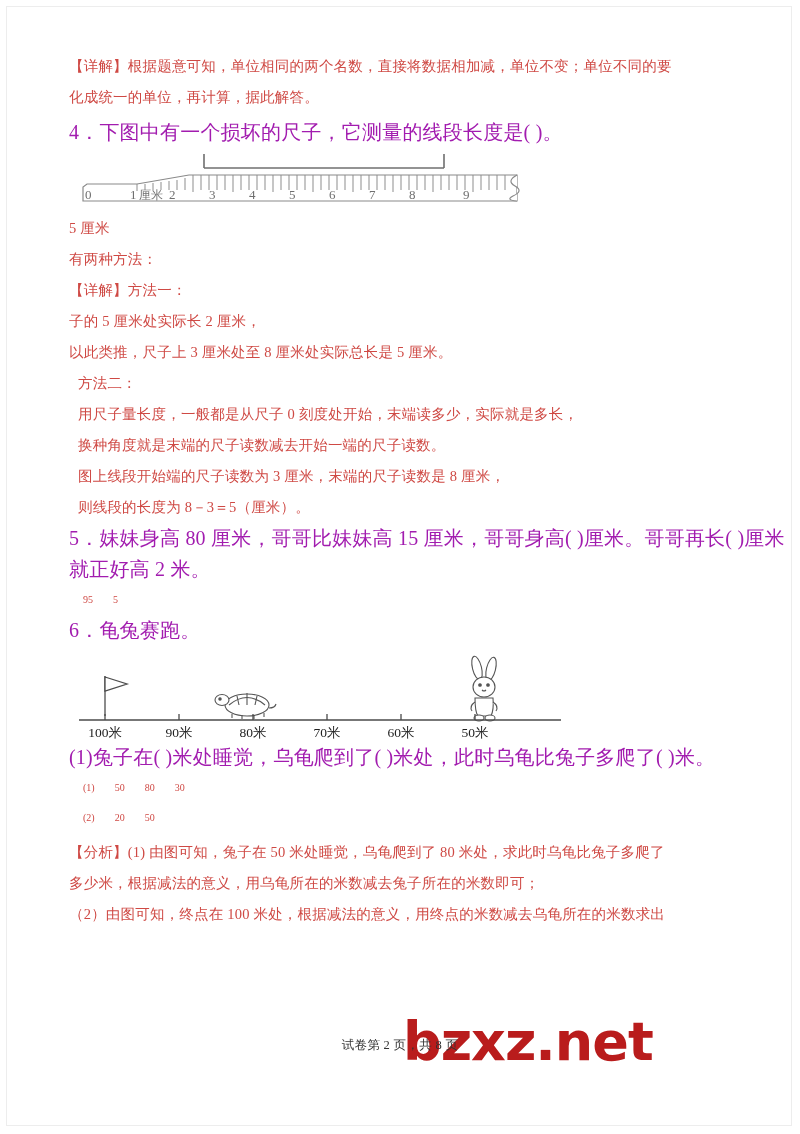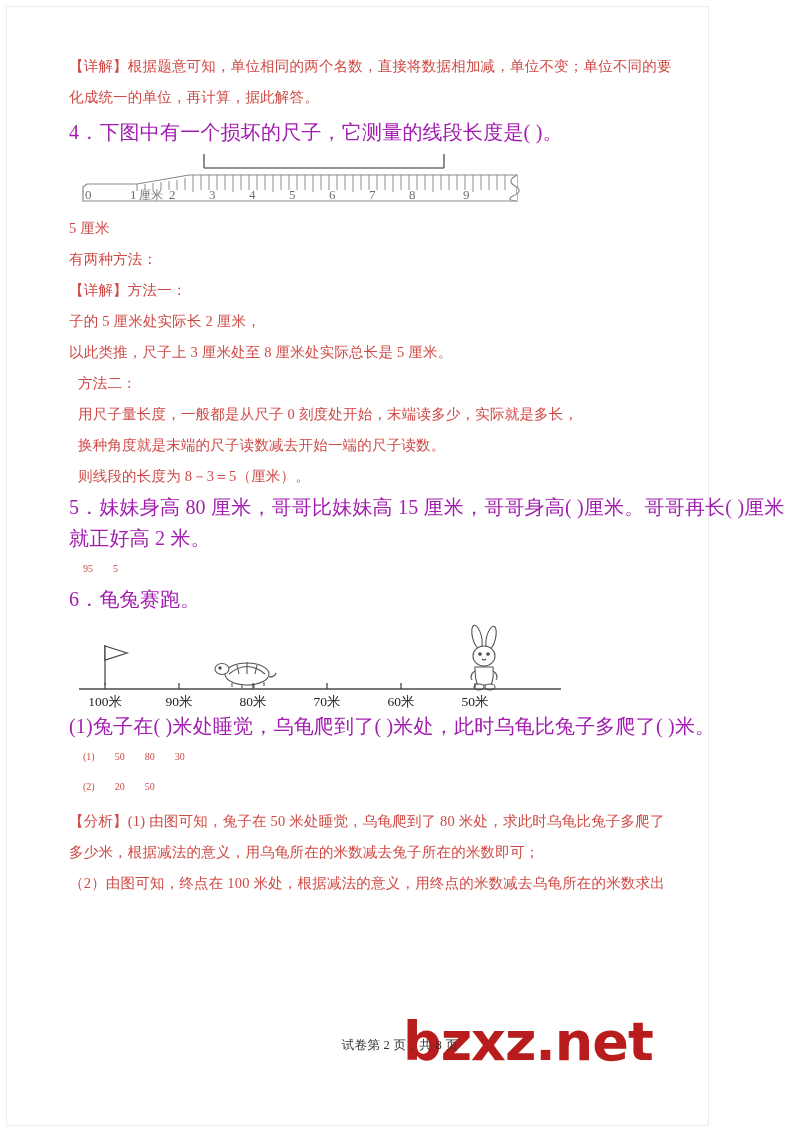--- a/index.html
+++ b/index.html
@@ -11,21 +11,21 @@
     width: 800px;
     height: 1134px;
     font-family: "Liberation Serif", "DejaVu Serif", serif;
     position: relative;
     overflow: hidden;
   }
   .page {
     position: absolute;
     left: 6px;
     top: 6px;
-    width: 703px;
+    width: 786px;
     height: 1120px;
     border: 1px solid #ededed;
     box-sizing: border-box;
     background: #fff;
   }
   .content {
     position: absolute;
     left: 62px;
     top: 44px;
     width: 672px;
@@ -200,20 +200,21 @@
     </div>
 
     <p class="line red">5 厘米</p>
     <p class="line red">有两种方法：</p>
     <p class="line red">【详解】方法一：</p>
     <p class="line red">子的 5 厘米处实际长 2 厘米，</p>
     <p class="line red">以此类推，尺子上 3 厘米处至 8 厘米处实际总长是 5 厘米。</p>
     <p class="line red indent">方法二：</p>
     <p class="line red indent">用尺子量长度，一般都是从尺子 0 刻度处开始，末端读多少，实际就是多长，</p>
     <p class="line red indent">换种角度就是末端的尺子读数减去开始一端的尺子读数。</p>
+    <p class="line red indent">图上线段开始端的尺子读数为 3 厘米，末端的尺子读数是 8 厘米，</p>
     <p class="line red indent">则线段的长度为 8－3＝5（厘米）。</p>
 
     <p class="qline">5．妹妹身高 80 厘米，哥哥比妹妹高 15 厘米，哥哥身高(          )厘米。哥哥再长(          )厘米</p>
     <p class="qline">就正好高 2 米。</p>
     <p class="ans-row">95        5</p>
 
     <p class="qline">6．龟兔赛跑。</p>
 
     <div class="race-fig">
       <svg class="race-svg" width="490" height="92" viewBox="0 0 490 92">

